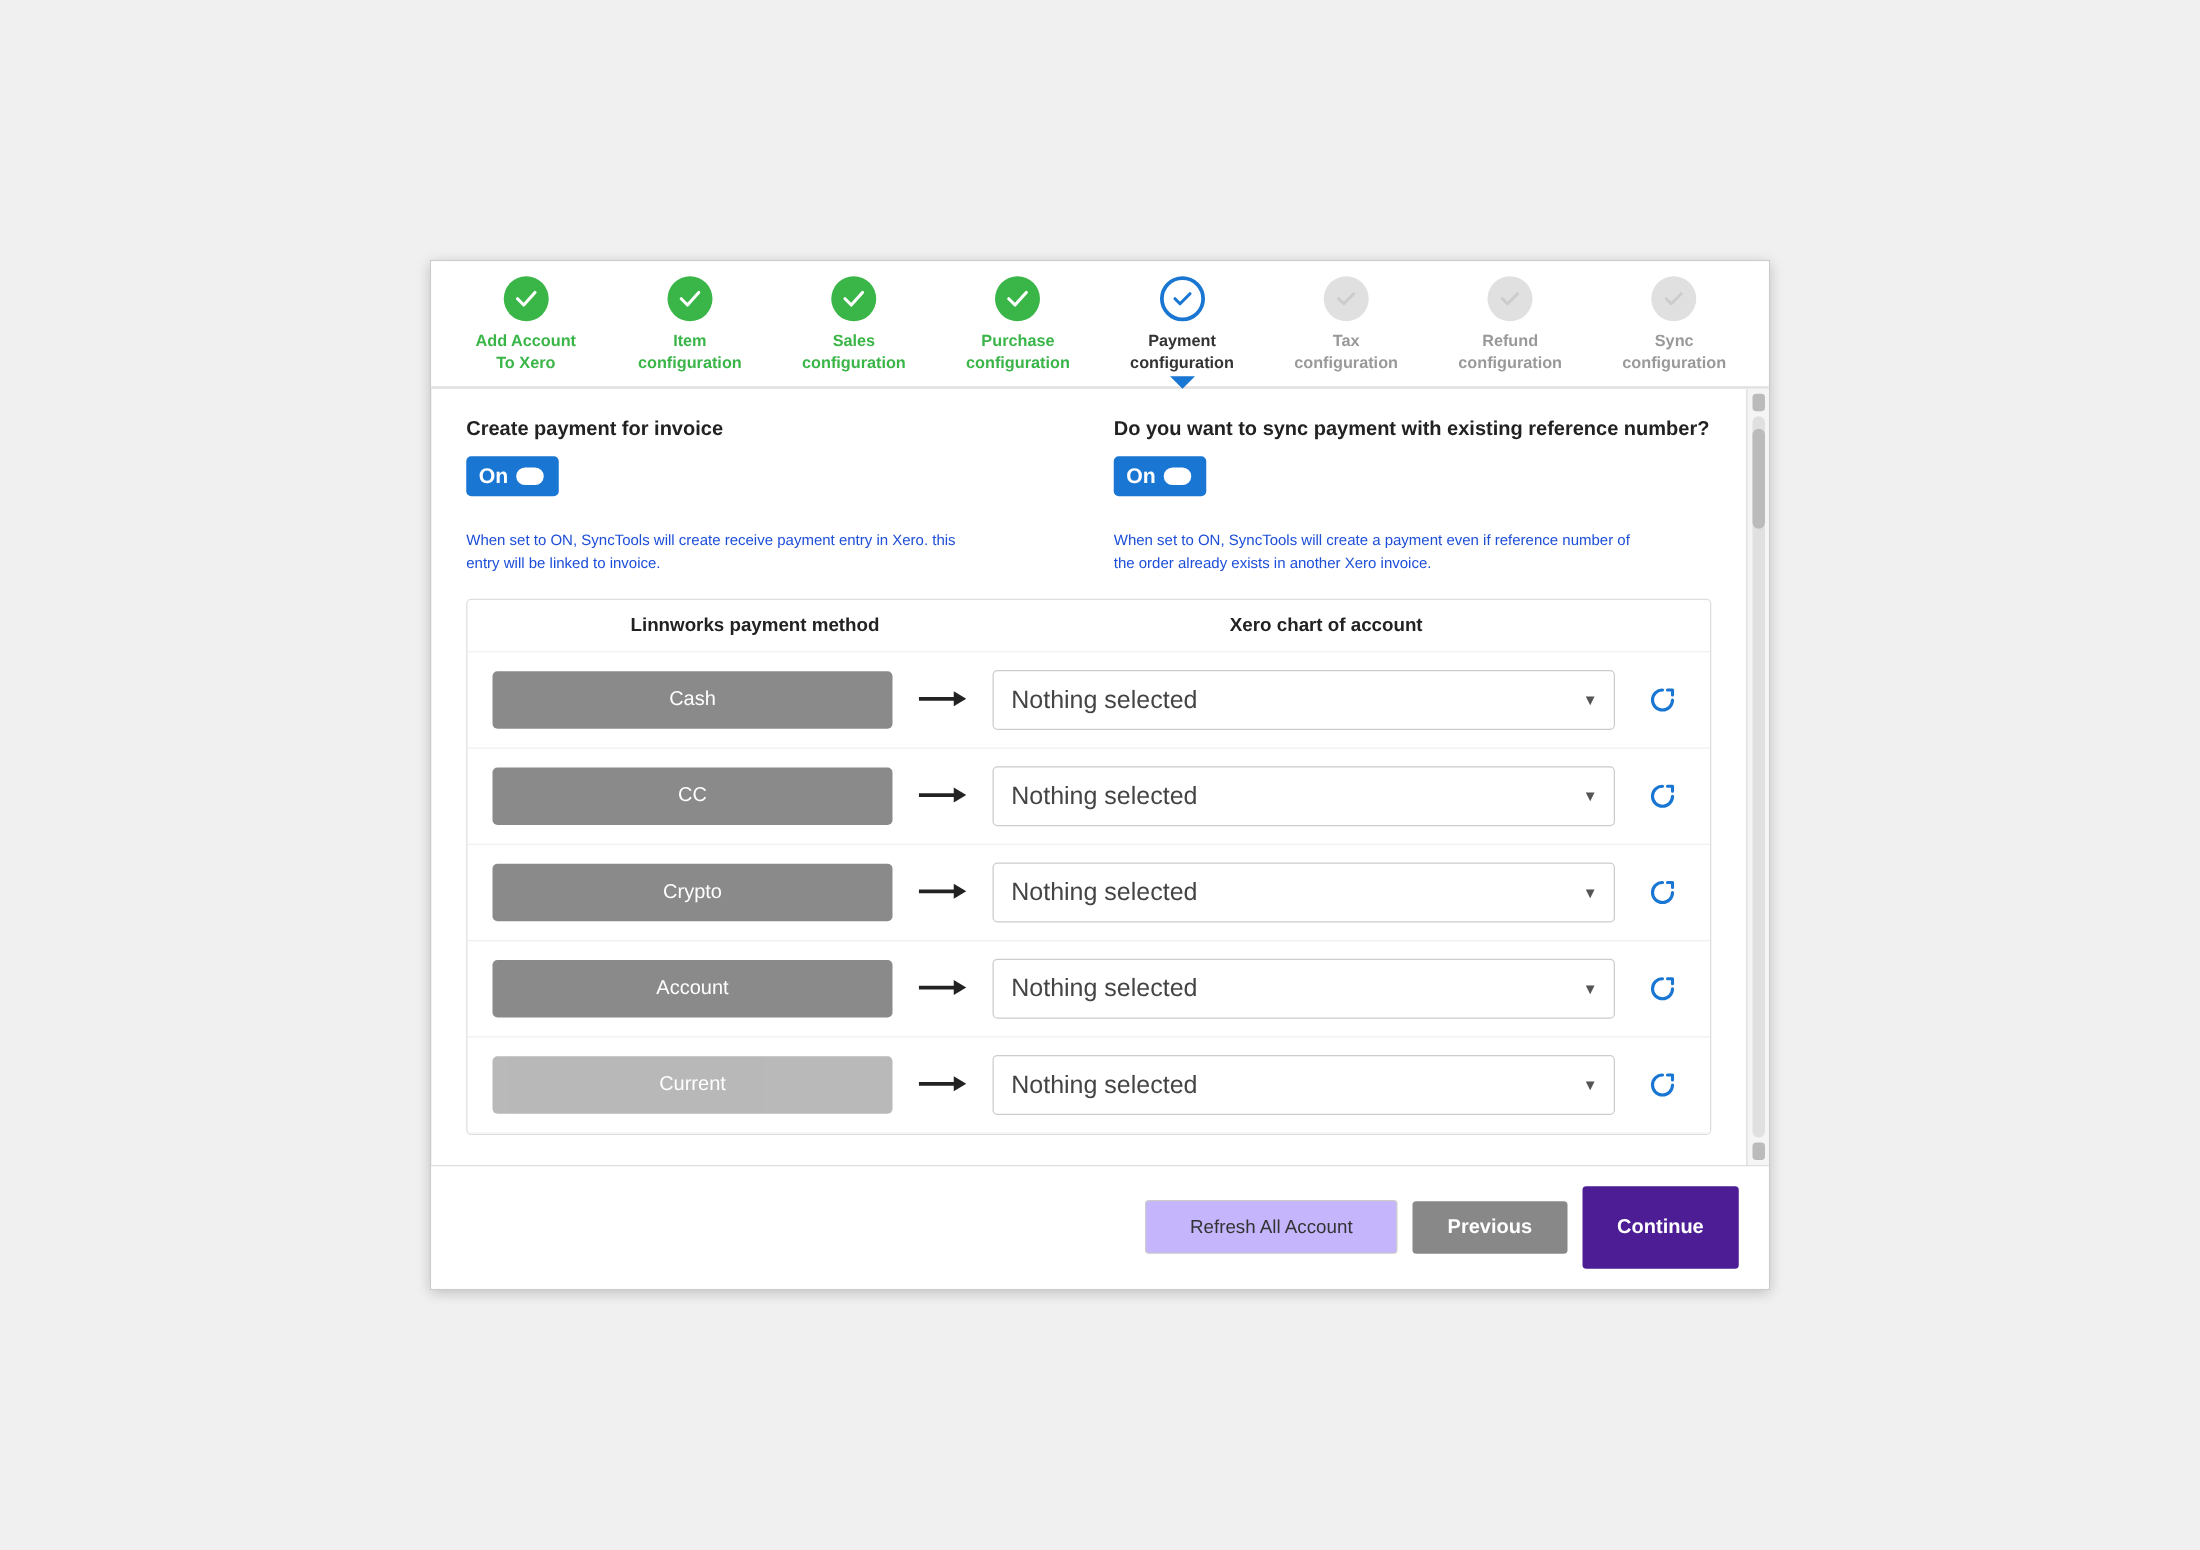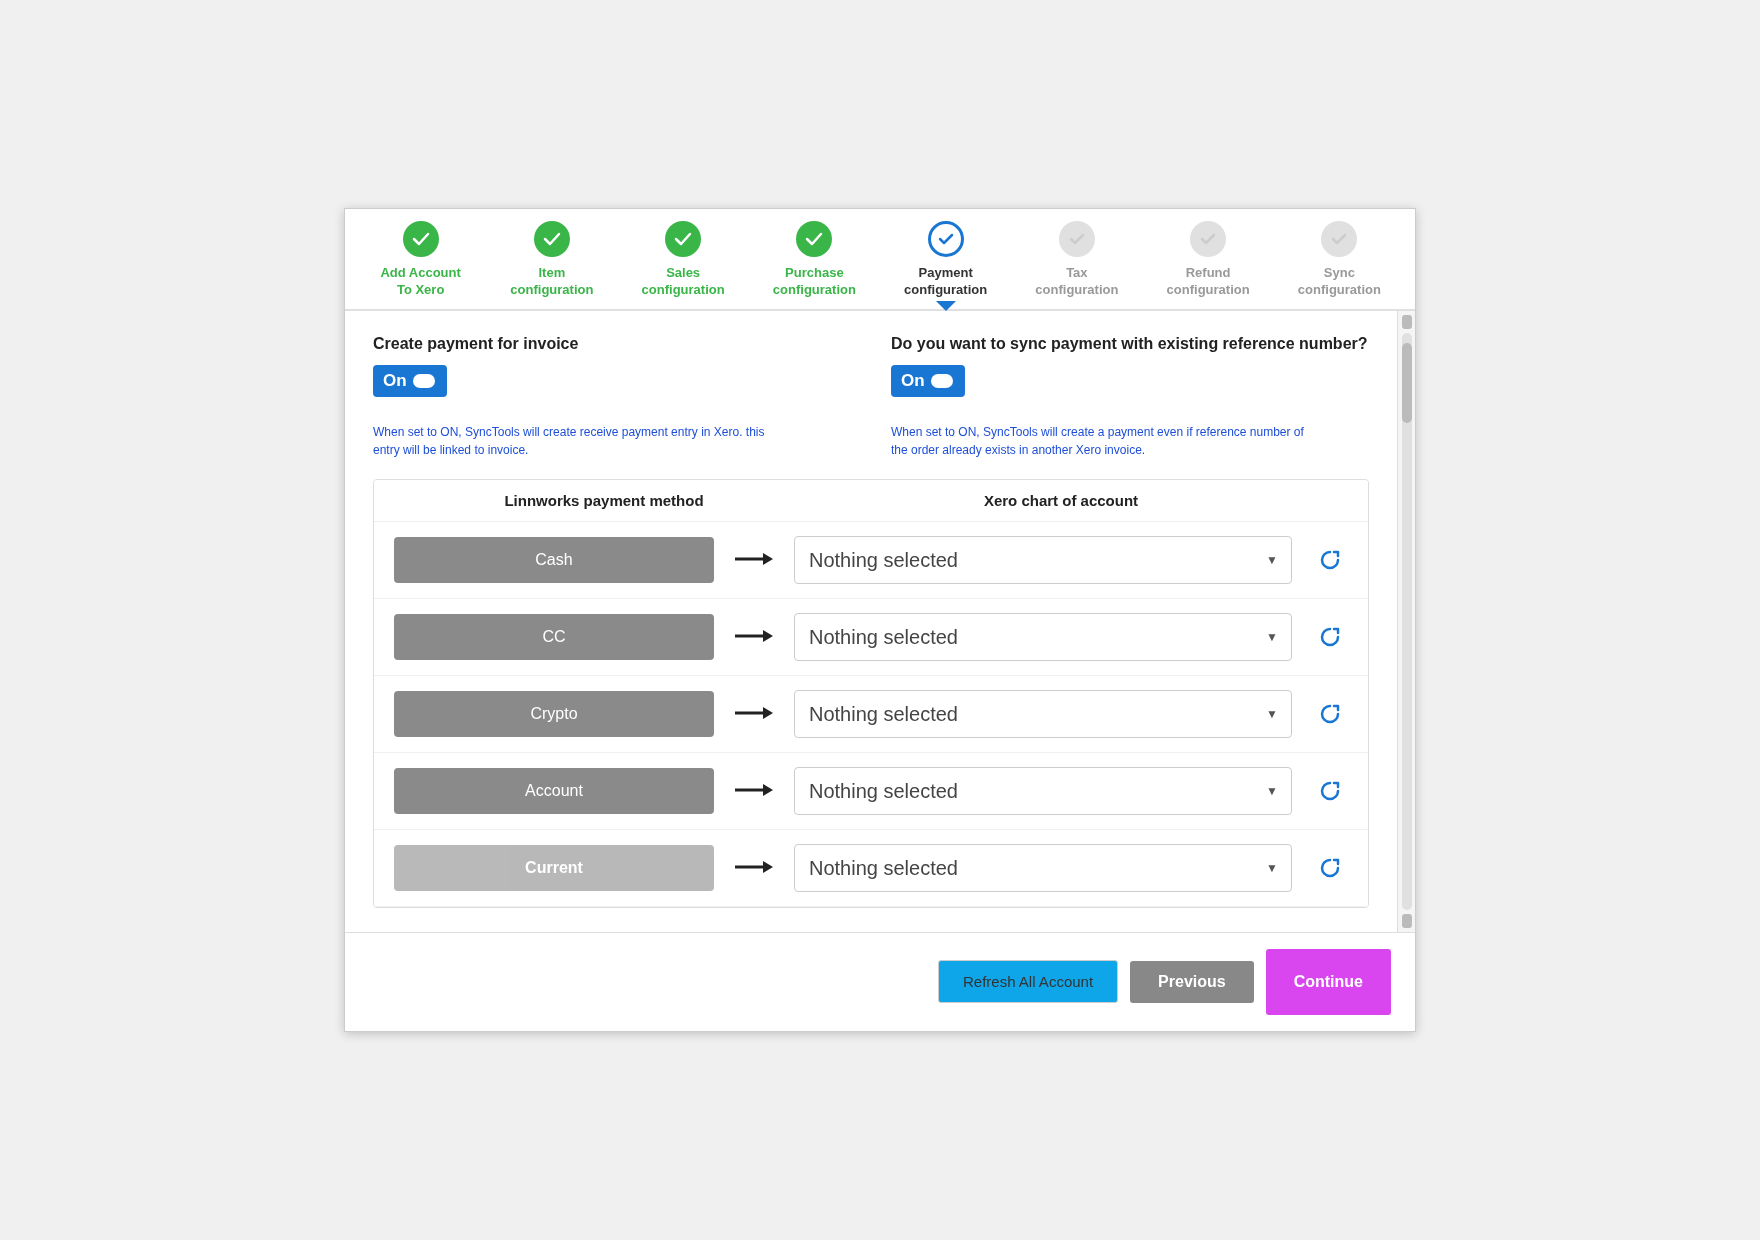--- a/index.html
+++ b/index.html
@@ -40,32 +40,32 @@
     .mapping-box { border: 1px solid #ddd; background: #f9f9f9; border-radius: 4px; overflow: hidden; }
     .mapping-header { text-align: center; padding: 12px; font-size: 14px; color: #666; background: #f0f0f0; border-bottom: 1px solid #ddd; }
     .mapping-col-headers { display: flex; padding: 12px 20px; background: #fff; border-bottom: 1px solid #eee; }
     .col-header { font-size: 15px; font-weight: 700; color: #222; }
     .col-header.left { flex: 0 0 340px; text-align: center; margin-left: 40px; }
     .col-header.right { flex: 1; text-align: center; }
 
     .mapping-rows { background: #fff; overflow-y: auto; max-height: 420px; }
     .mapping-row { display: flex; align-items: center; padding: 14px 20px; border-bottom: 1px solid #f0f0f0; gap: 20px; }
     .payment-btn { flex: 0 0 320px; background: #8a8a8a; color: #fff; border: none; border-radius: 4px; padding: 14px 20px; font-size: 16px; font-weight: 500; text-align: center; cursor: default; }
-    .payment-btn.partial { opacity: 0.7; font-weight: bold; }
+    .payment-btn.partial { opacity: 0.7; }
     .arrow { font-size: 28px; color: #222; flex: 0 0 40px; text-align: center; }
     .select-wrapper { flex: 1; position: relative; }
     .select-drop { width: 100%; padding: 12px 40px 12px 14px; font-size: 20px; border: 1px solid #ccc; border-radius: 4px; background: #fff; appearance: none; cursor: pointer; color: #444; }
     .select-arrow { position: absolute; right: 14px; top: 50%; transform: translateY(-50%); font-size: 12px; color: #555; pointer-events: none; }
     .refresh-icon { flex: 0 0 36px; color: #1976d2; font-size: 22px; cursor: pointer; text-align: center; display: flex; align-items: center; justify-content: center; }
 
     
     .footer { display: flex; justify-content: flex-end; align-items: center; padding: 16px 24px; border-top: 1px solid #ddd; gap: 12px; background: #fff; }
-    .btn-refresh { background: #0ea5e9; border: 1px solid #ccc; color: #333; padding: 12px 24px; font-size: 15px; cursor: pointer; border-radius: 3px; }
+    .btn-refresh { background: #c4b5fd; border: 1px solid #ccc; color: #333; padding: 12px 35px; font-size: 15px; cursor: pointer; border-radius: 3px; }
     .btn-previous { background: #888; border: none; color: #fff; padding: 12px 28px; font-size: 16px; font-weight: 600; cursor: pointer; border-radius: 3px; }
-    .btn-continue { background: #d946ef; border: none; color: #fff; padding: 24px 28px; font-size: 16px; font-weight: 700; cursor: pointer; border-radius: 3px; }
+    .btn-continue { background: #4c1d95; border: none; color: #fff; padding: 24px 28px; font-size: 16px; font-weight: 700; cursor: pointer; border-radius: 3px; }
 
     .outer { display: flex; flex-direction: column; }
   </style>
 </head>
 <body>
 
 <div class="modal outer">
 
   <div class="stepper" id="stepper-container">
       <div class="step">

